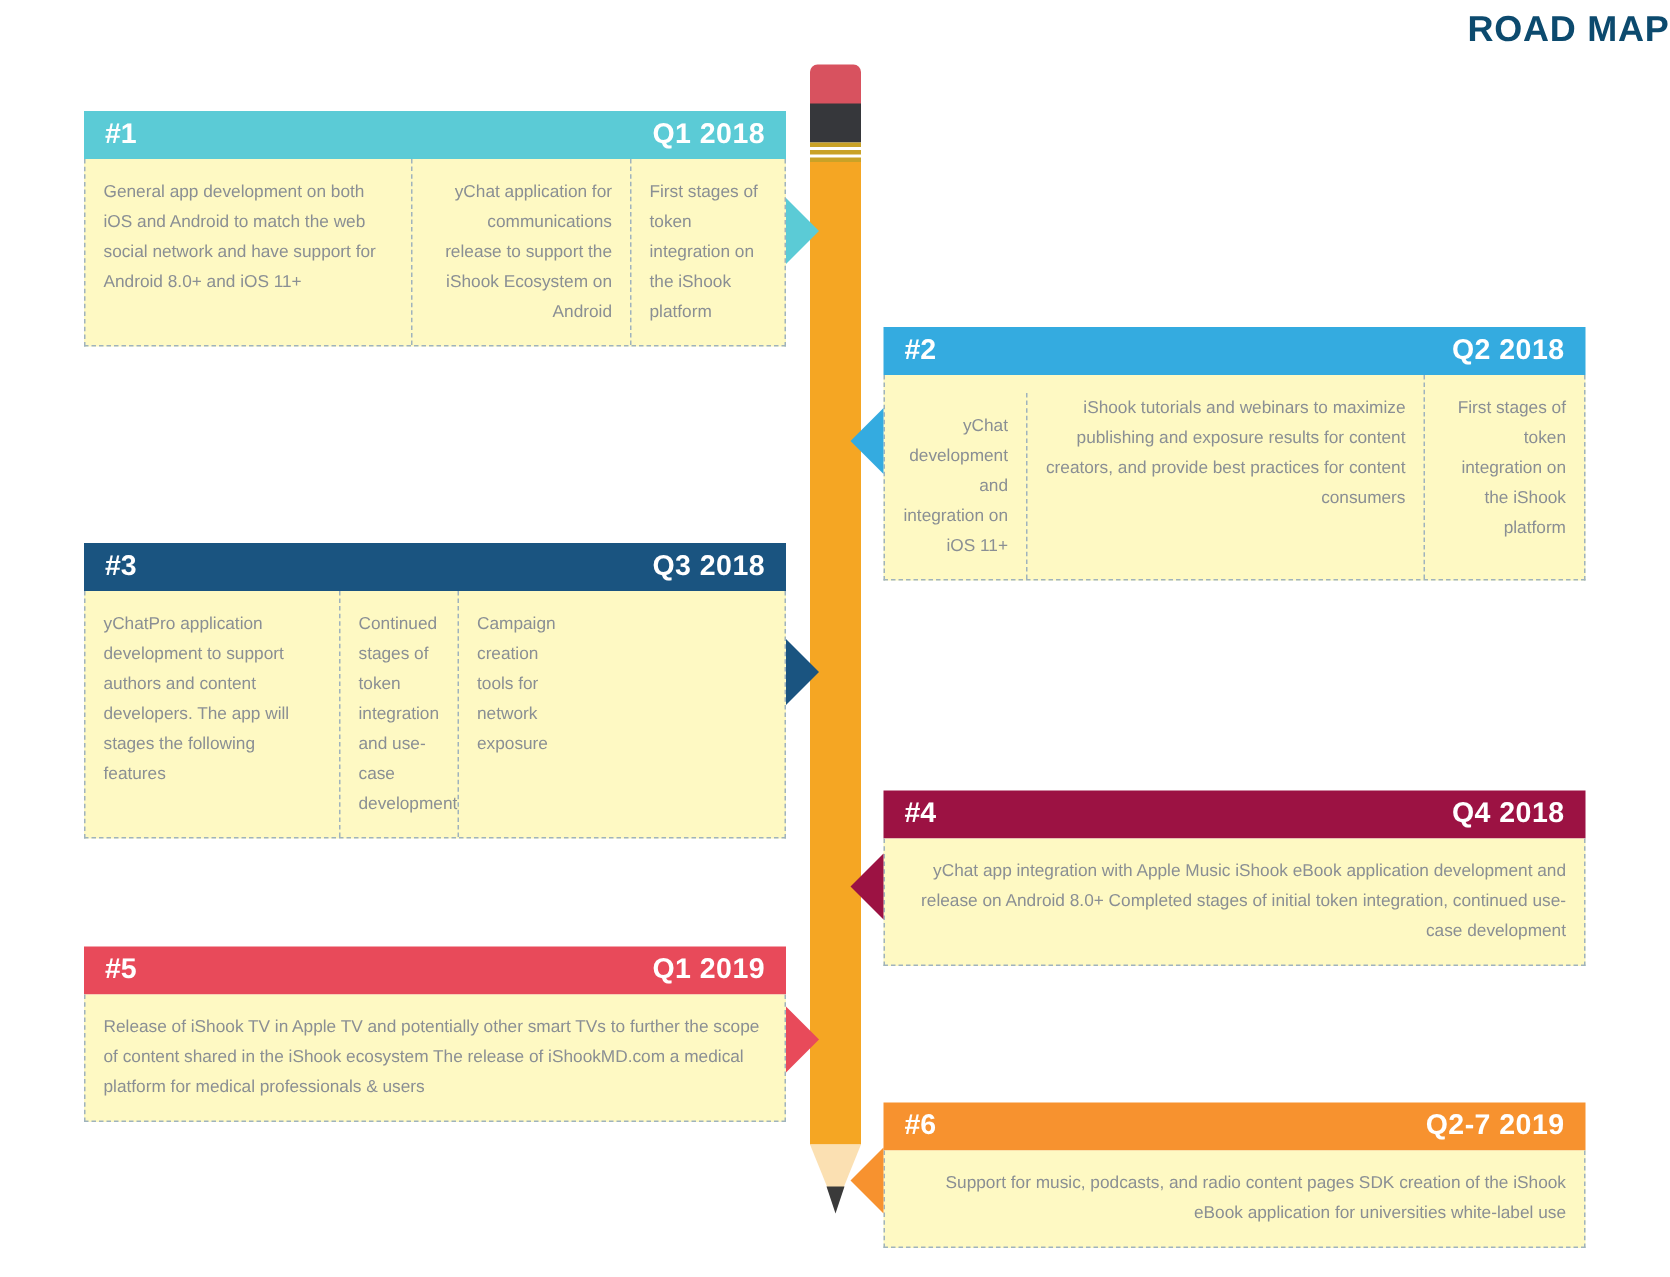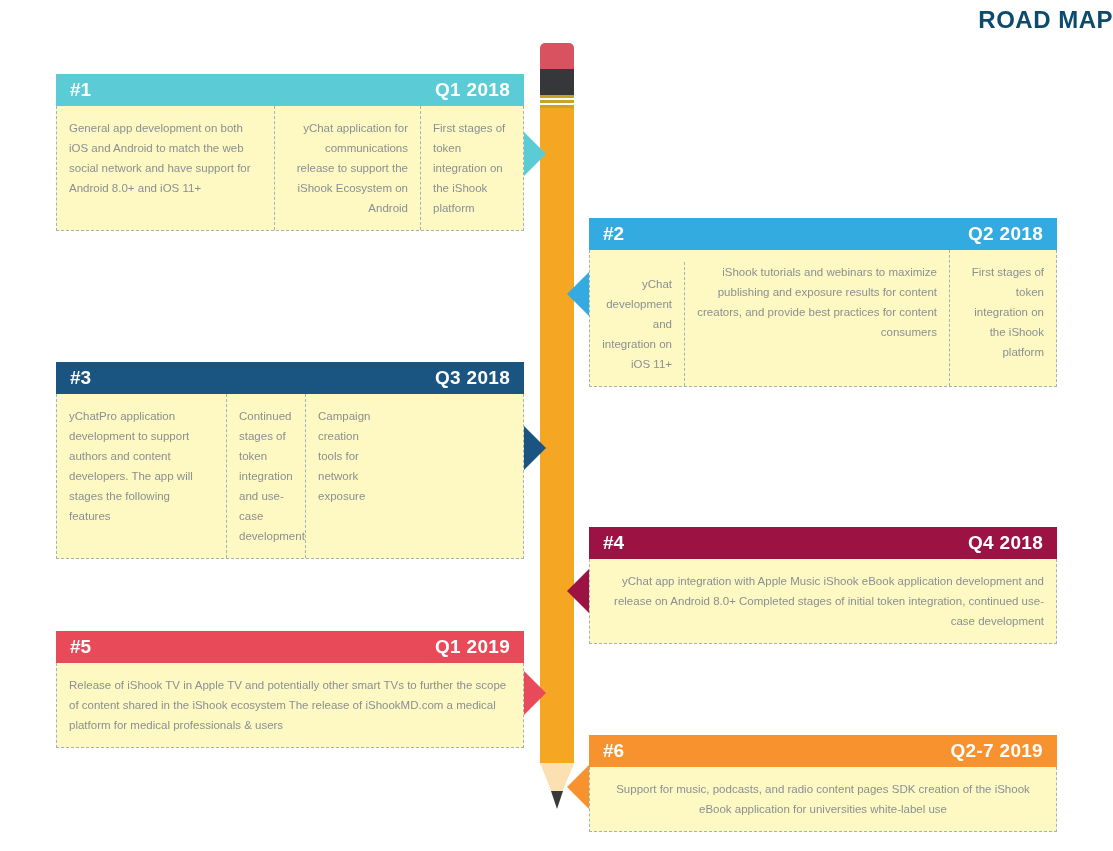--- a/index.html
+++ b/index.html
@@ -150,21 +150,21 @@
 
   
   #block-5 { left: 56px; top: 631px; width: 468px; }
   #block-5 .block-header { background: #E84A5A; }
   #block-5 .c0 { width: 466px; }
   #arrow-5 { left: 524px; top: 671px; border-left-color: #E84A5A; }
 
   
   #block-6 { left: 589px; top: 735px; width: 468px; text-align: right; }
   #block-6 .block-header { background: #F7922F; }
-  #block-6 .c0 { width: 466px; text-align: center; }
+  #block-6 .c0 { width: 466px; }
   #arrow-6 { left: 567px; top: 765px; border-right-color: #F7922F; }
 </style>
 </head>
 <body>
 
 <div id="roadmap-title">ROAD MAP</div>
 
 <div id="pencil">
   <div class="pencil-eraser"></div>
   <div class="pencil-ferrule"></div>

